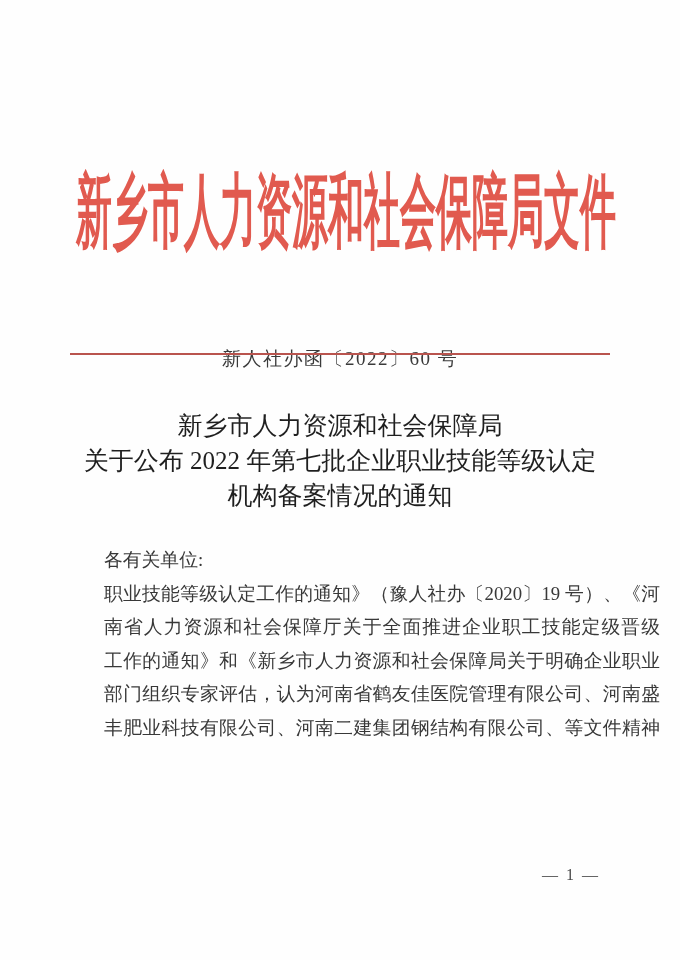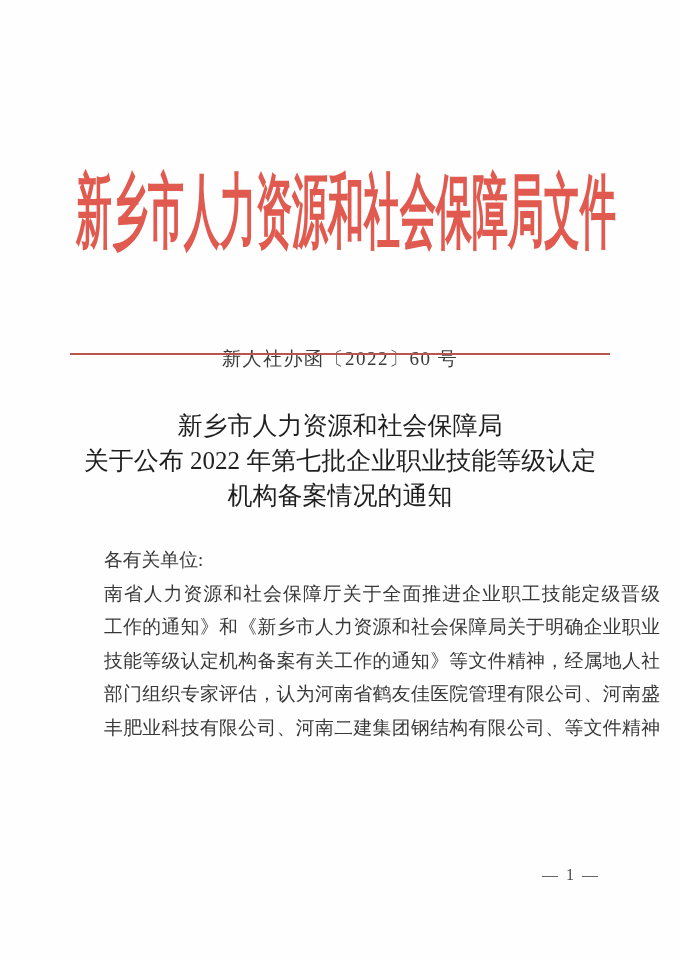--- a/index.html
+++ b/index.html
@@ -120,22 +120,22 @@
   <div class="red-divider"></div>
 
   <div class="title-block">
     <div>新乡市人力资源和社会保障局</div>
     <div>关于公布 2022 年第七批企业职业技能等级认定</div>
     <div>机构备案情况的通知</div>
   </div>
 
   <div class="body-block">
     <div class="body-line salutation">各有关单位:</div>
+    <div class="body-line">职业技能等级认定工作的通知》（豫人社办〔2020〕19 号）、《河</div>
     <div class="body-line">南省人力资源和社会保障厅关于全面推进企业职工技能定级晋级</div>
     <div class="body-line">工作的通知》和《新乡市人力资源和社会保障局关于明确企业职业</div>
-    <div class="body-line">技能等级认定机构备案有关工作的通知》等文件精神，经属地人社</div>
     <div class="body-line">部门组织专家评估，认为河南省鹤友佳医院管理有限公司、河南盛</div>
     <div class="body-line">丰肥业科技有限公司、河南二建集团钢结构有限公司、等文件精神</div>
   </div>
 
   <div class="page-number">— 1 —</div>
 
 </div>
 
 </body></html>

